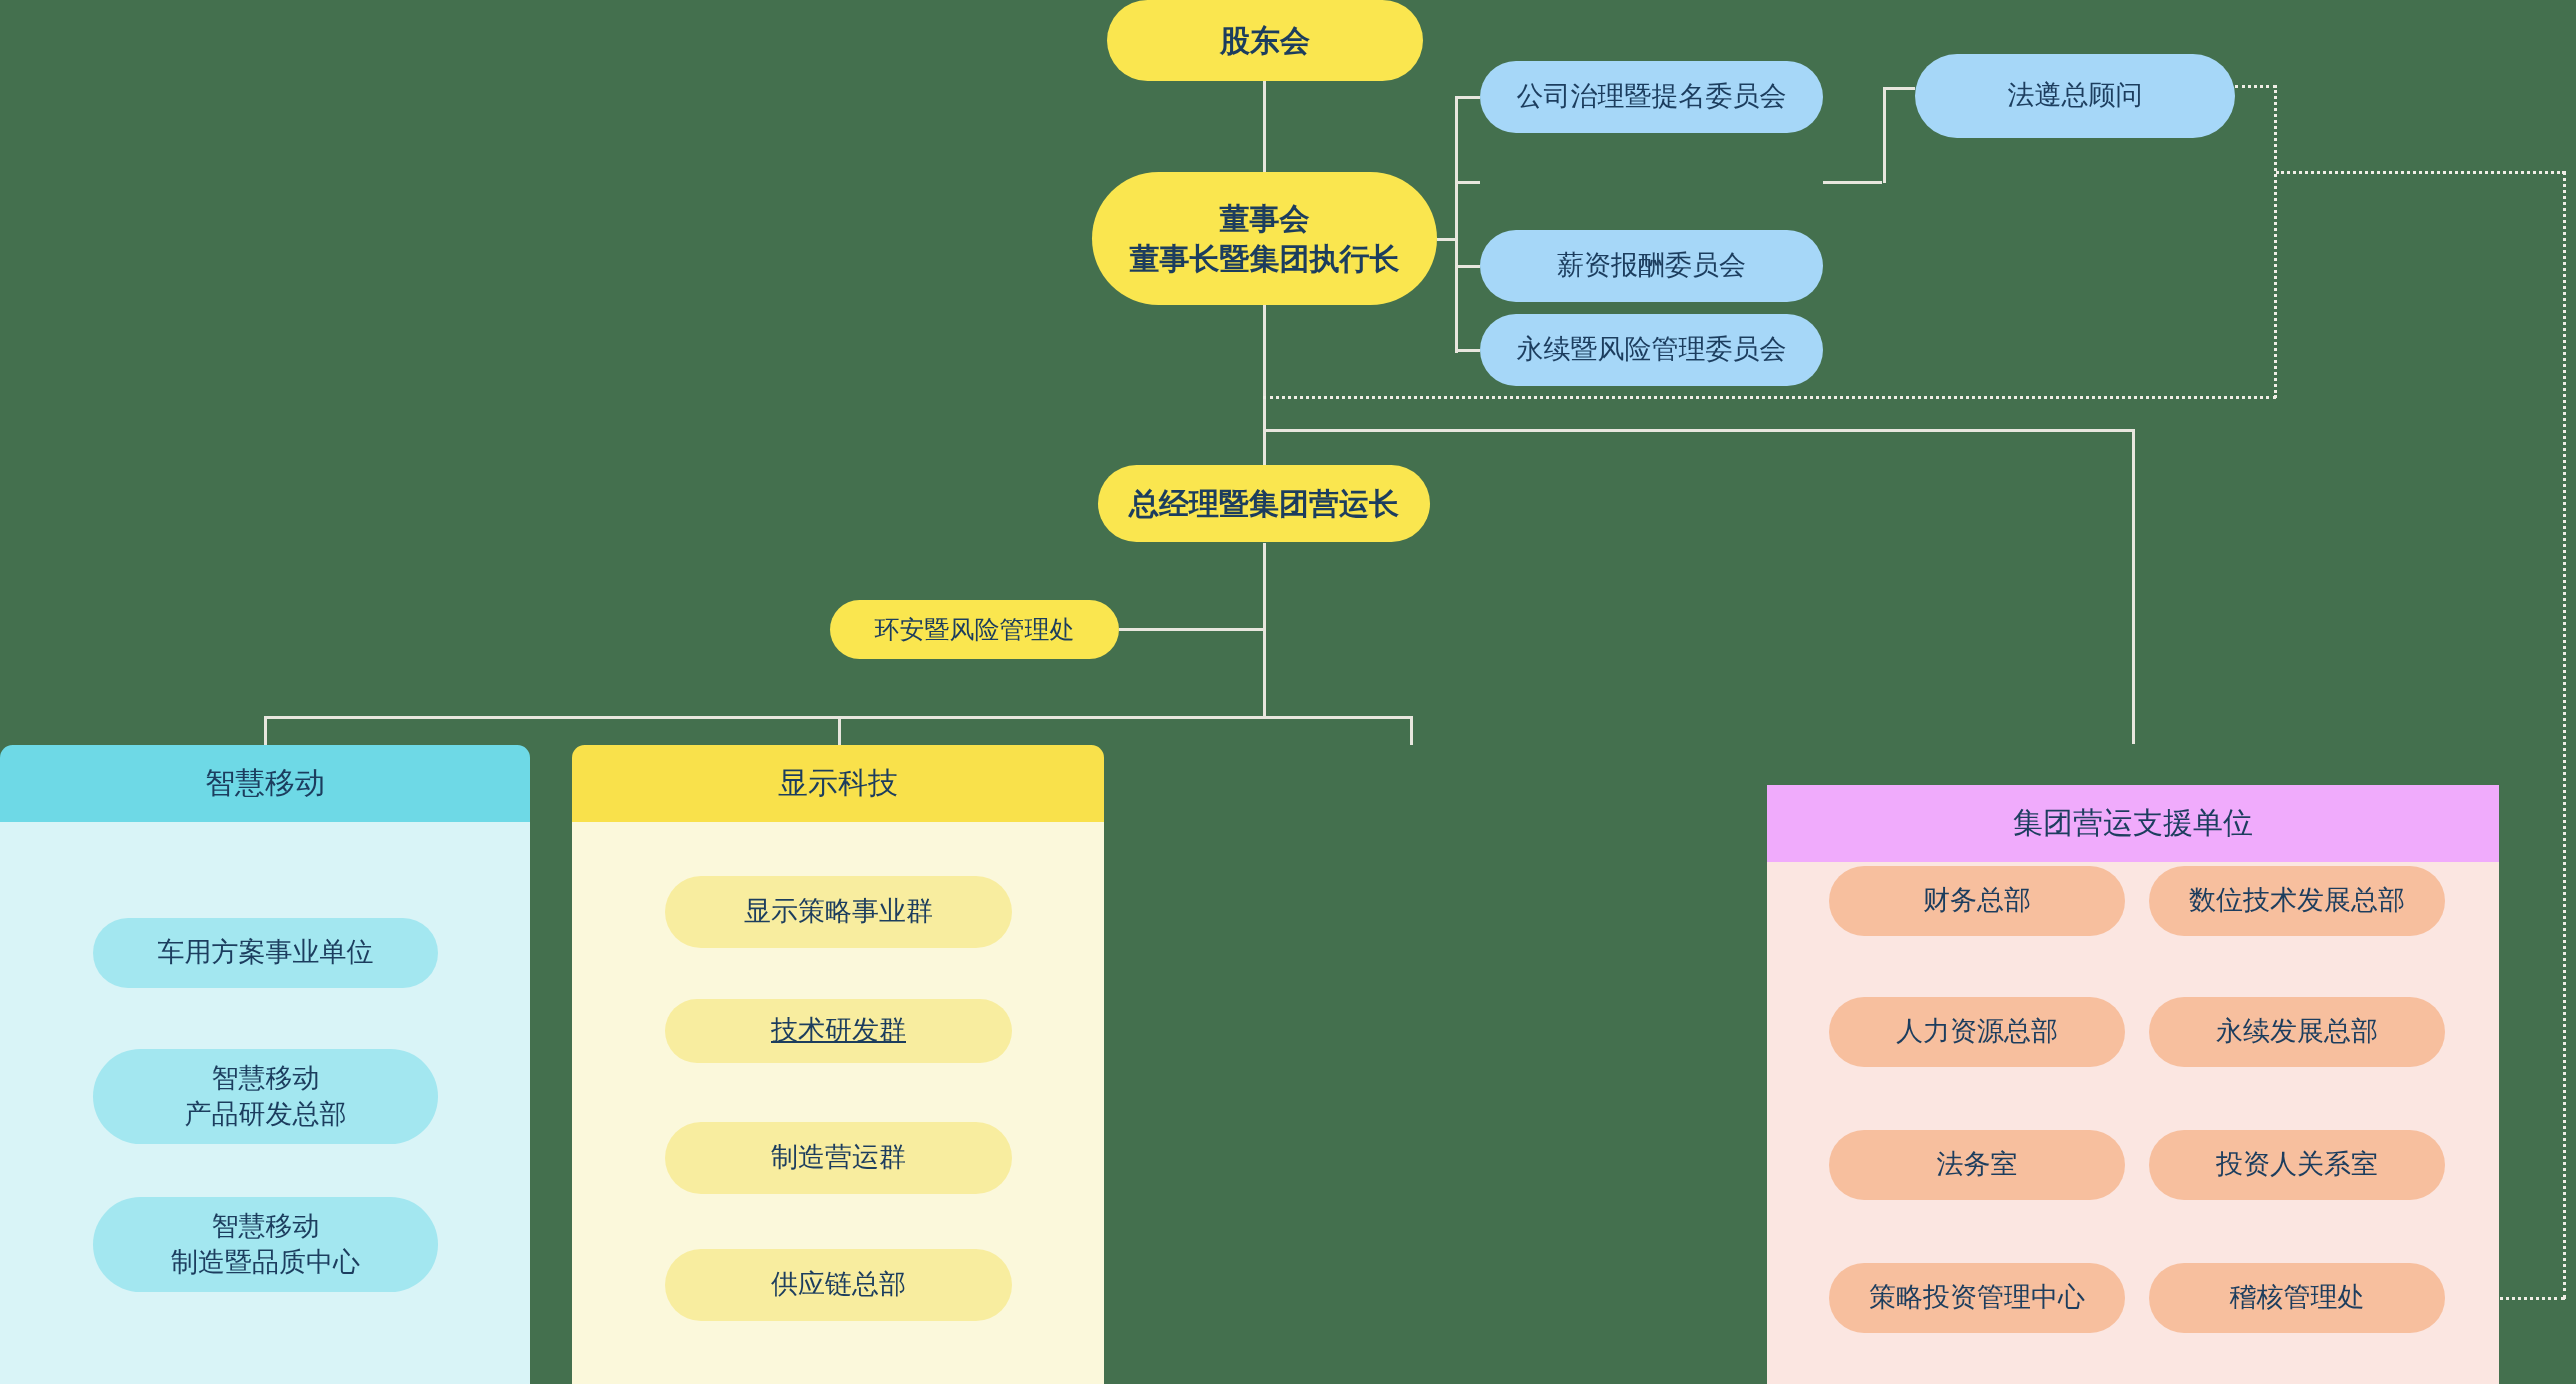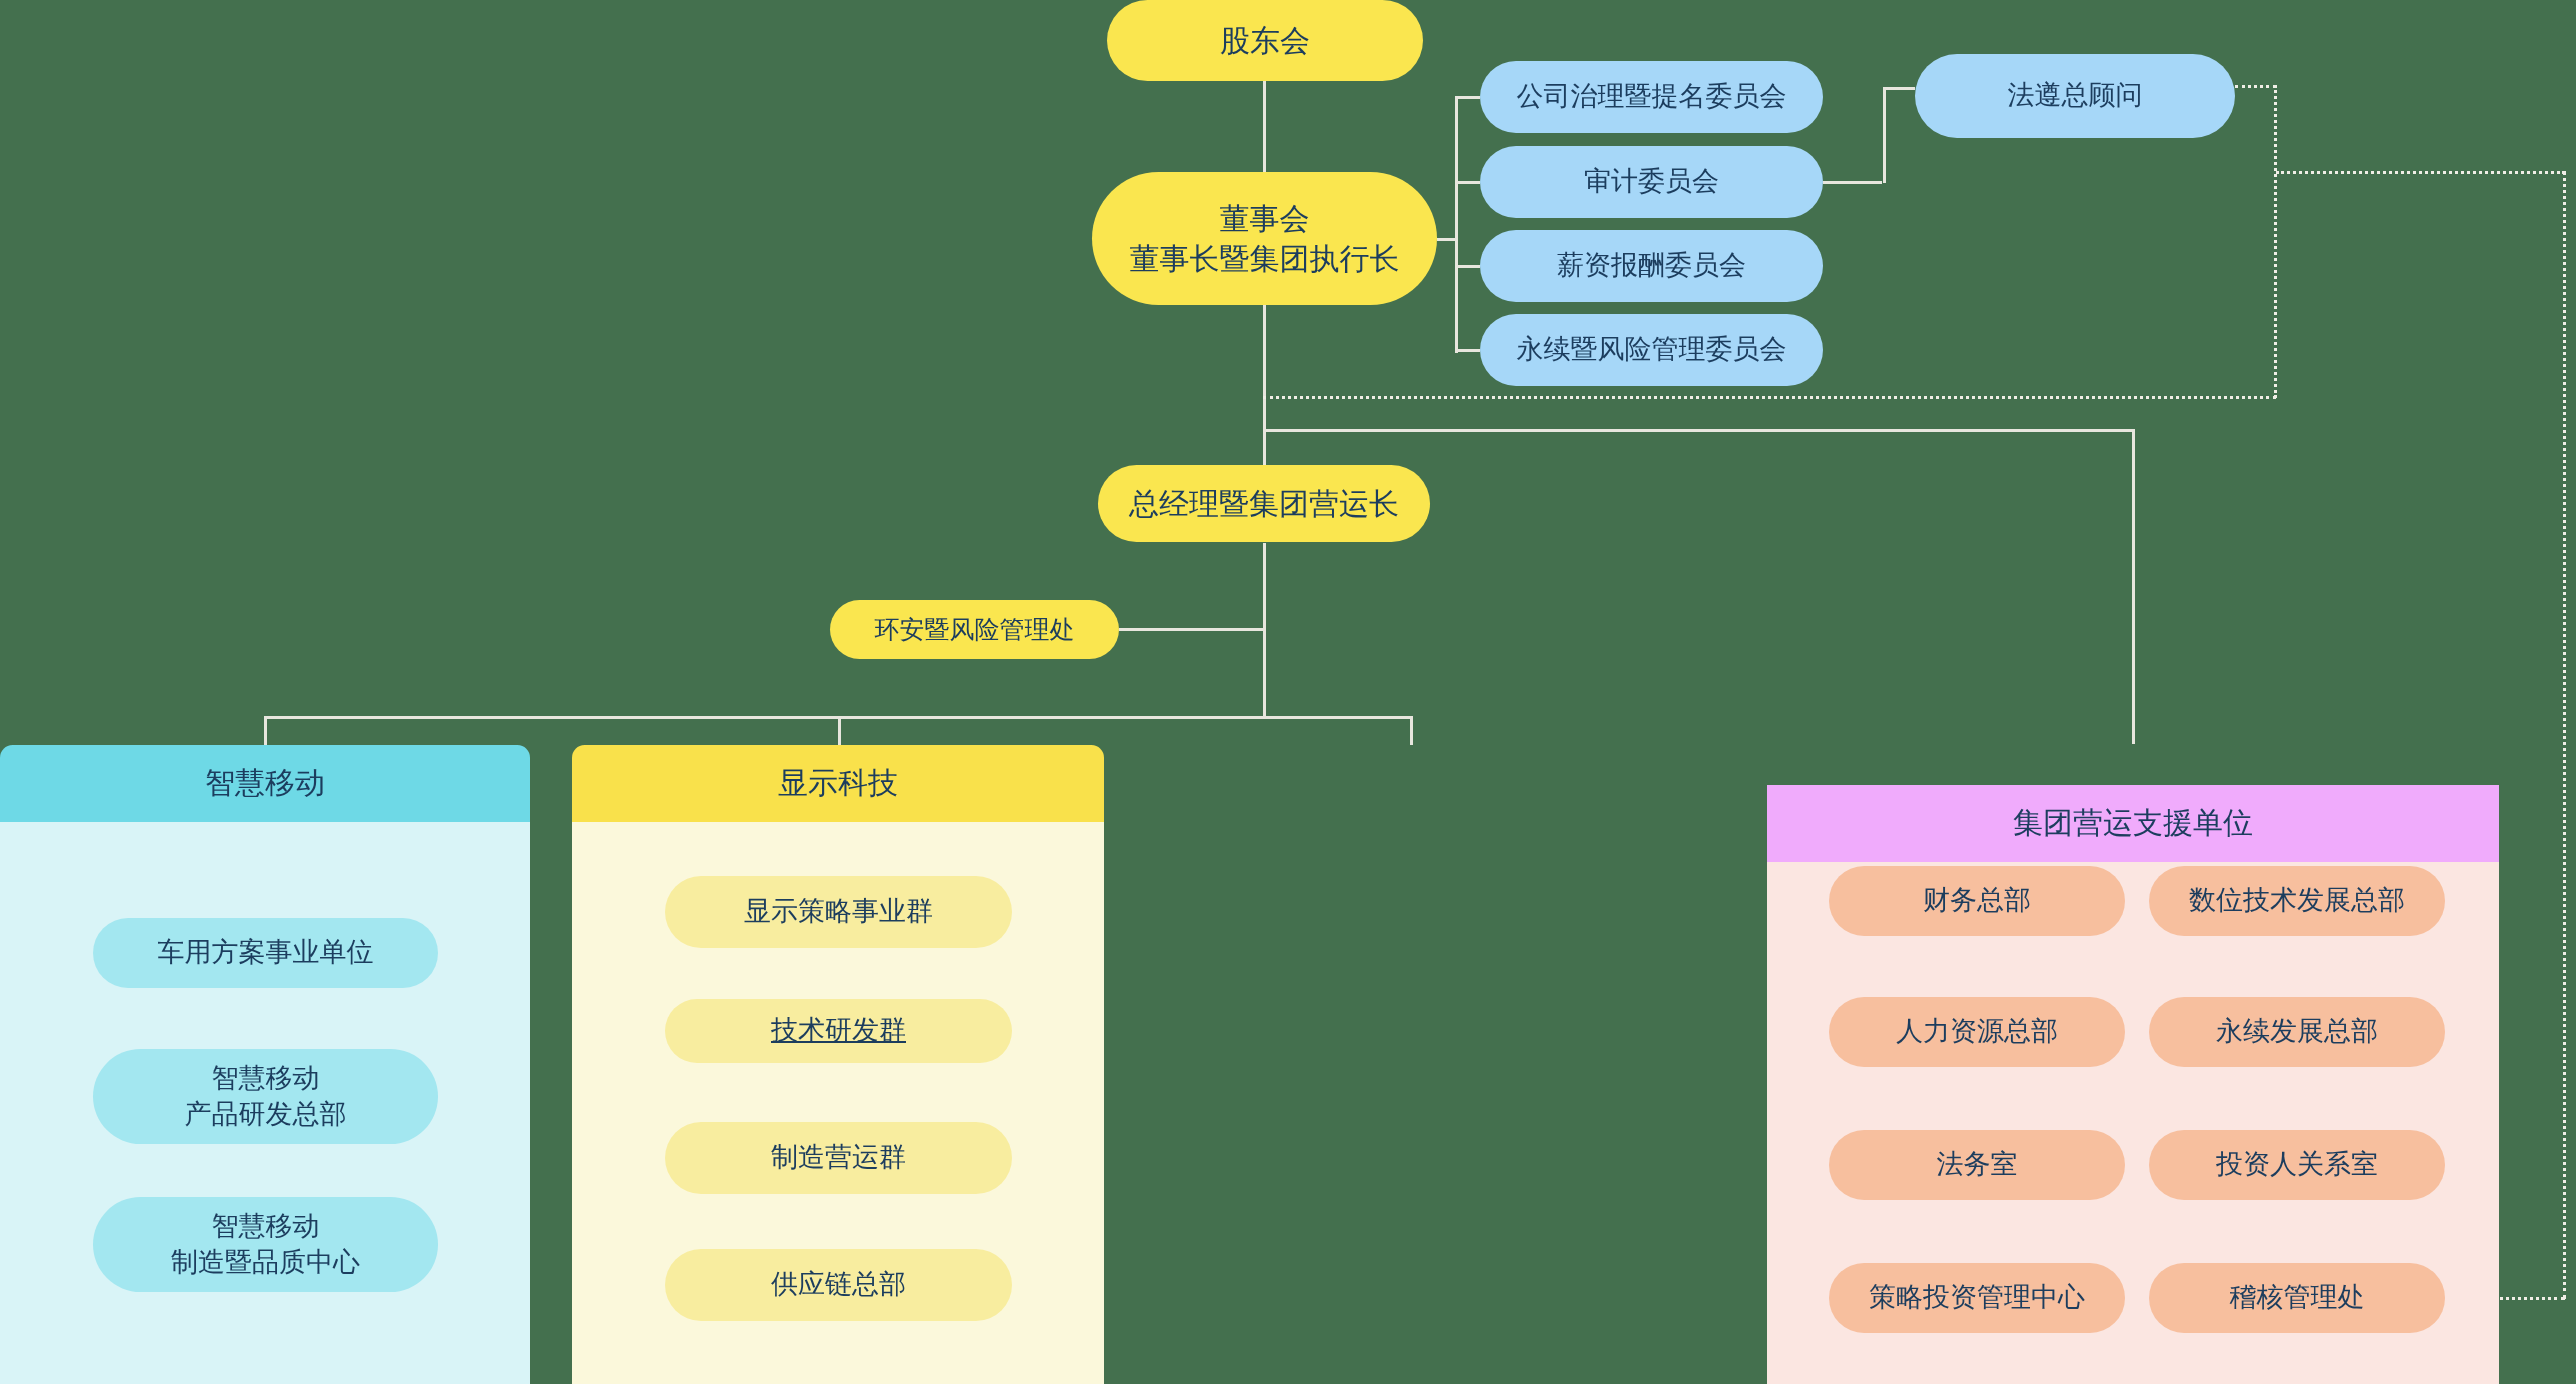--- a/index.html
+++ b/index.html
@@ -9,21 +9,21 @@
 
   
   .line { position:absolute; background:#E8E6DE; z-index:1; }
   .dot-h { position:absolute; border-top:3.6px dotted #F0EEE6; z-index:1; }
   .dot-v { position:absolute; border-left:3.6px dotted #F0EEE6; z-index:1; }
 
   
   .pill { position:absolute; display:flex; align-items:center; justify-content:center;
           text-align:center; border-radius:897px; font-size:27px; font-weight:500;
           line-height:1.32; white-space:pre-line; z-index:2; }
-  .lg { font-size:30px; }
+  .lg { font-size:30px;font-weight:bold; }
   .sm { font-size:25px; }
   .node-yellow { background:#FAE64F; }
   .node-blue   { background:#A6D7F8; }
 
   
   .card { position:absolute; top:745px; height:640px; border-radius:12.6px 12.6px 0 0; overflow:hidden; z-index:2; }
   .card-header { position:absolute; left:0; top:0; width:100%; height:77px;
                  display:flex; align-items:center; justify-content:center;
                  font-size:30px; font-weight:500; }
   .card-body { position:absolute; left:0; width:100%; }
@@ -87,21 +87,20 @@
   <div class="dot-h" style="left:2276px; top:171px; width:289px;"></div>
   <div class="dot-v" style="left:2563px; top:171px; height:1128px;"></div>
   <div class="dot-h" style="left:2445px; top:1297px; width:120px;"></div>
 
   <div class="pill node-yellow lg" style="left:1107px; top:0px; width:316px; height:81px;">股东会</div>
 
   <div class="pill node-yellow lg" style="left:1092px; top:172px; width:345px; height:133px;">董事会
 董事长暨集团执行长</div>
 
   <div class="pill node-blue" style="left:1480px; top:61px; width:343px; height:72px;">公司治理暨提名委员会</div>
-  <div class="pill node-blue" style="left:1480px; top:146px; width:343px; height:72px;">审计委员会</div>
   <div class="pill node-blue" style="left:1480px; top:230px; width:343px; height:72px;">薪资报酬委员会</div>
   <div class="pill node-blue" style="left:1480px; top:314px; width:343px; height:72px;">永续暨风险管理委员会</div>
 
   <div class="pill node-blue" style="left:1915px; top:54px; width:320px; height:84px;">法遵总顾问</div>
 
   <div class="pill node-yellow lg" style="left:1098px; top:465px; width:332px; height:77px;">总经理暨集团营运长</div>
 
   <div class="pill node-yellow sm" style="left:830px; top:600px; width:289px; height:59px;">环安暨风险管理处</div>
 
   <div class="card card1">

